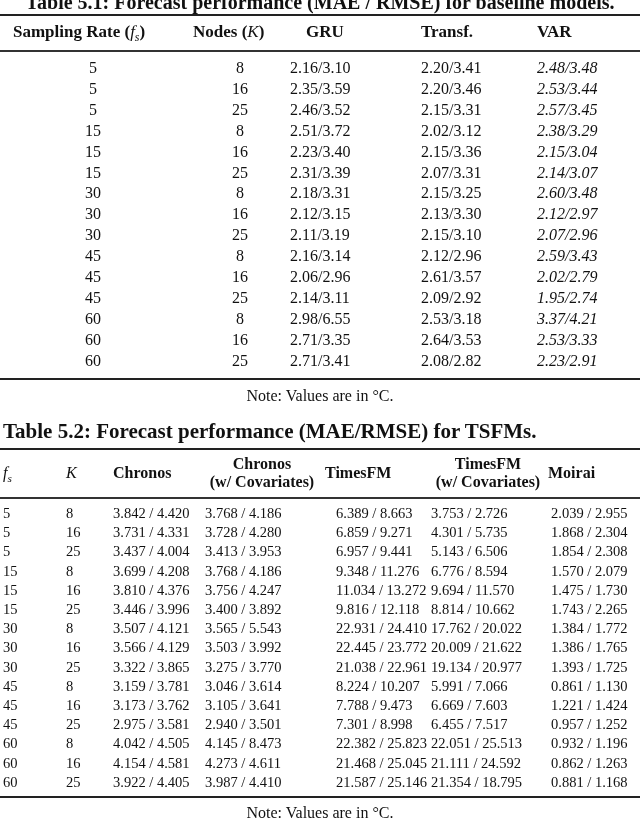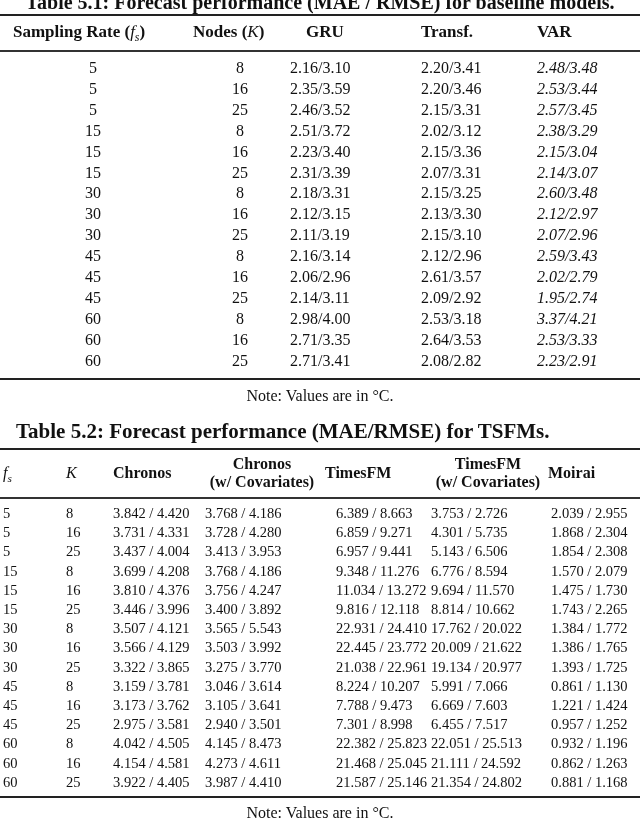--- a/index.html
+++ b/index.html
@@ -5,21 +5,21 @@
     html, body { margin: 0; padding: 0; background: #ffffff; }
     body {
       width: 640px; height: 820px; overflow: hidden; position: relative;
       font-family: "Liberation Serif", "DejaVu Serif", serif; color: #111;
     }
     .caption1 {
       position: absolute; left: 0; top: -8px; width: 640px; text-align: center;
       font-size: 20px; font-weight: bold; white-space: nowrap; line-height: 20px;
     }
     .caption2 {
-      position: absolute; left: 16px; top: 419px; width: 508px; text-align: center;
+      position: absolute; left: 3px; top: 419px; width: 508px; text-align: center;
       font-size: 21px; line-height: 24px; white-space: nowrap;
     }
     .caption2 .lbl { font-weight: bold; }
     .caption2 .txt { font-weight: bold; }
     .rule-thick { position: absolute; left: 0; width: 640px; height: 2px; background: #222; }
     .rule-thin { position: absolute; left: 0; width: 640px; height: 1px; background: #333; }
     .t1-head { position: absolute; top: 22px; left: 0; width: 640px; height: 26px; font-size: 17px; font-weight: bold; }
     .t1-head span { position: absolute; top: 0; white-space: nowrap; }
     .t1-row { position: absolute; left: 0; width: 640px; height: 19px; font-size: 16px; }
     .t1-row span { position: absolute; top: 0; white-space: nowrap; }
@@ -140,21 +140,21 @@
     <div class="t1-row" style="top: 288.9px;">
       <span class="c-fs">45</span>
       <span class="c-k">25</span>
       <span class="c-gru">2.14/3.11</span>
       <span class="c-tr">2.09/2.92</span>
       <span class="c-var">1.95/2.74</span>
     </div>
     <div class="t1-row" style="top: 309.8px;">
       <span class="c-fs">60</span>
       <span class="c-k">8</span>
-      <span class="c-gru">2.98/4.00</span>
+      <span class="c-gru">2.98/6.55</span>
       <span class="c-tr">2.53/3.18</span>
       <span class="c-var">3.37/4.21</span>
     </div>
     <div class="t1-row" style="top: 330.7px;">
       <span class="c-fs">60</span>
       <span class="c-k">16</span>
       <span class="c-gru">2.71/3.35</span>
       <span class="c-tr">2.64/3.53</span>
       <span class="c-var">2.53/3.33</span>
     </div>
@@ -318,19 +318,19 @@
       <span class="d-tf">21.468 / 25.045</span>
       <span class="d-tfc">21.111 / 24.592</span>
       <span class="d-mo">0.862 / 1.263</span>
     </div>
     <div class="t2-row" style="top: 773.8px;">
       <span class="d-fs">60</span>
       <span class="d-k">25</span>
       <span class="d-ch">3.922 / 4.405</span>
       <span class="d-chc">3.987 / 4.410</span>
       <span class="d-tf">21.587 / 25.146</span>
-      <span class="d-tfc">21.354 / 24.802</span>
+      <span class="d-tfc">21.354 / 18.795</span>
       <span class="d-mo">0.881 / 1.168</span>
     </div>
   </div>
 
 <div class="rule-thick" style="top:796px"></div>
 <div class="note" style="top:804px">Note: Values are in °C.</div>
 
 </body></html>

